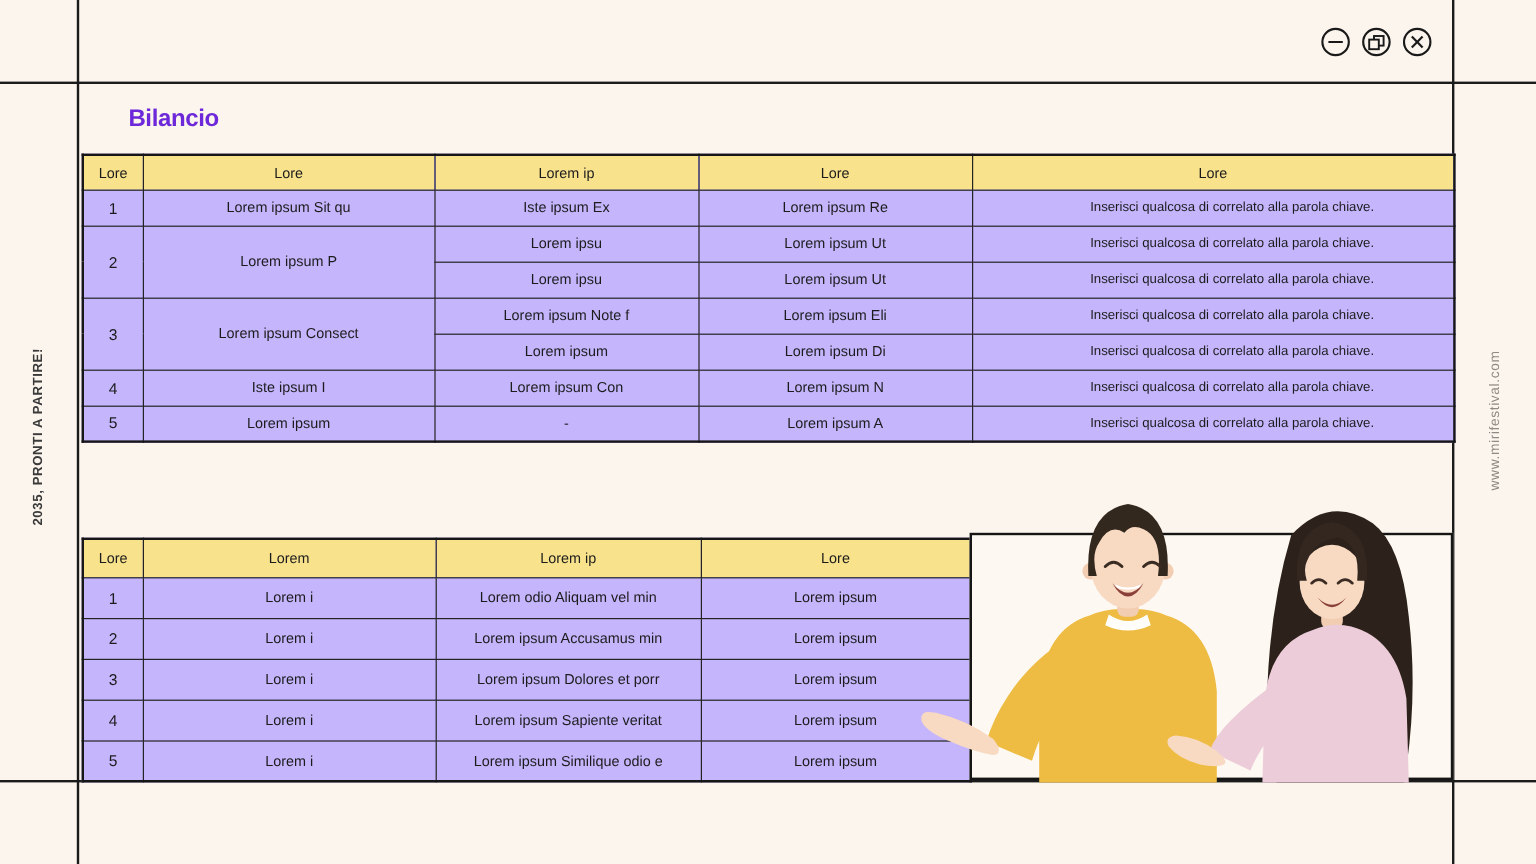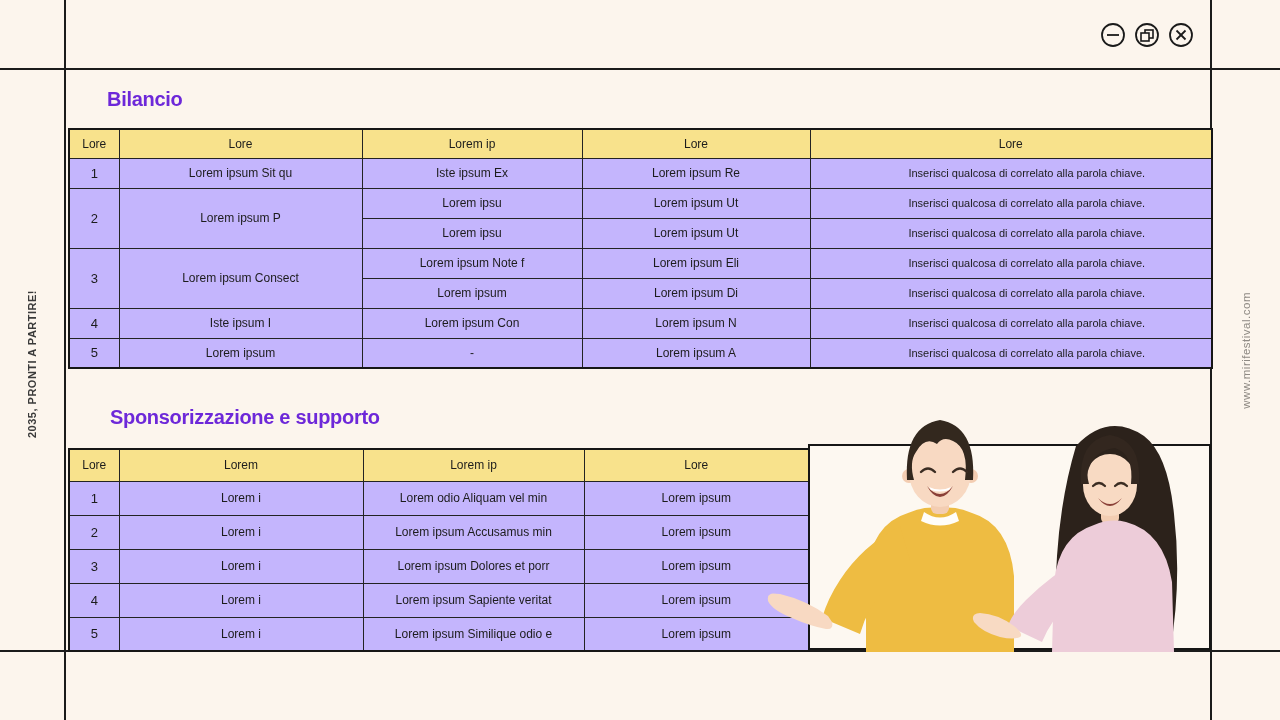--- a/index.html
+++ b/index.html
@@ -145,21 +145,20 @@
       <tr>
         <td class="num">5</td>
         <td>Lorem ipsum</td>
         <td>-</td>
         <td>Lorem ipsum A</td>
         <td class="note">Inserisci qualcosa di correlato alla parola chiave.</td>
       </tr>
     </tbody>
   </table>
 
-  <div class="sec-title t2">Sponsorizzazione e supporto</div>
 
   <table class="tbl-2">
     <colgroup>
         <col style="width:50px">
         <col style="width:244px">
         <col style="width:221px">
         <col style="width:225px">
       </colgroup>
     <thead>
       <tr>

